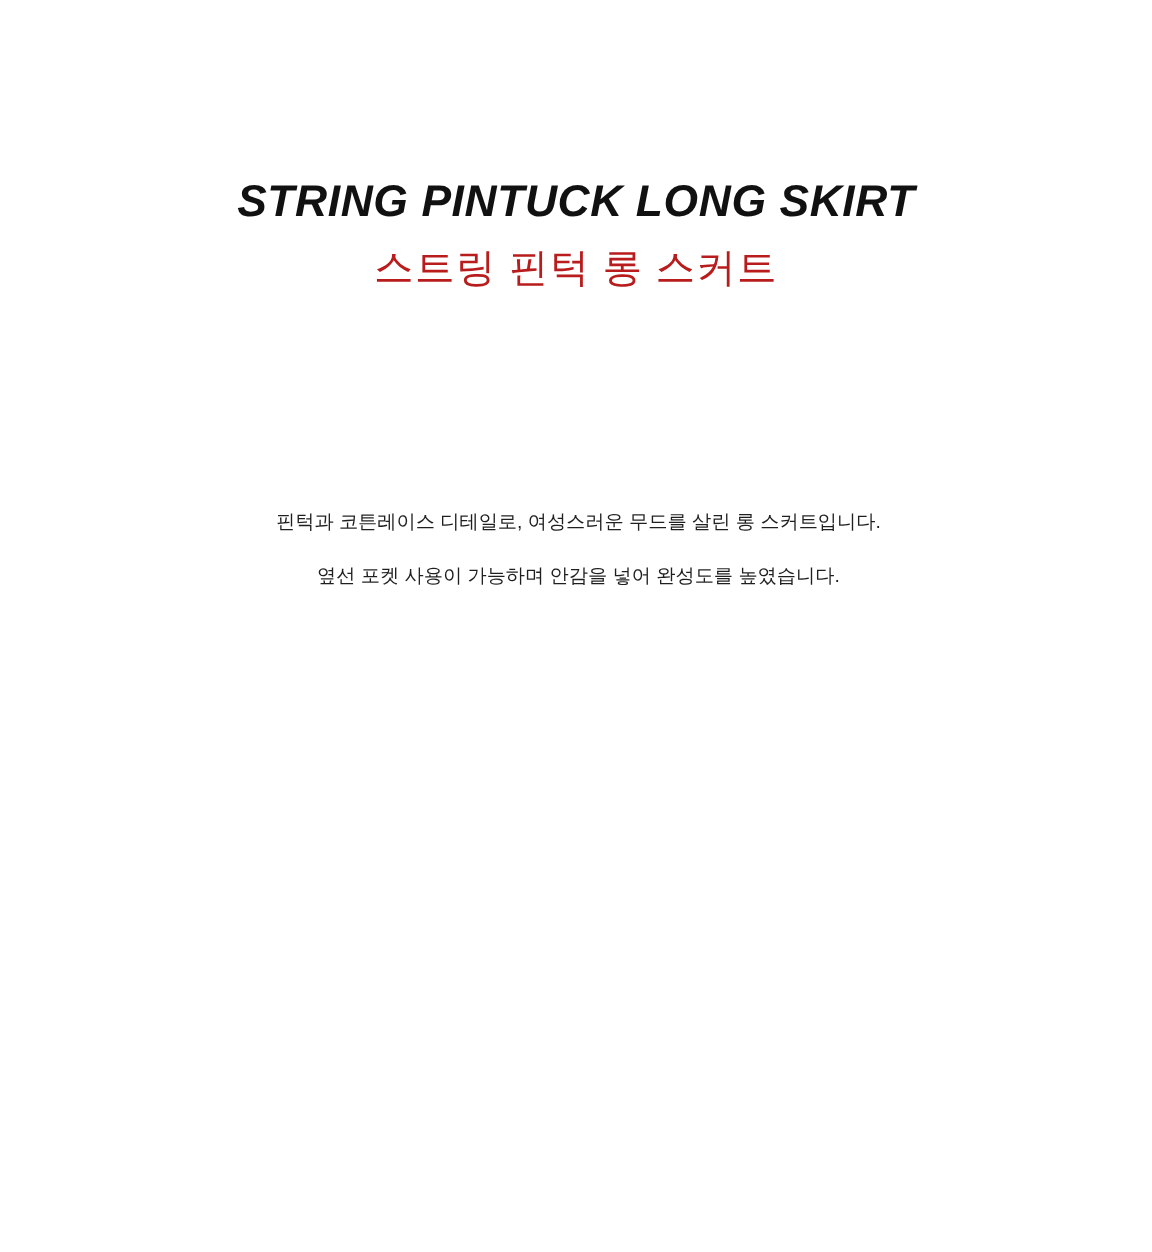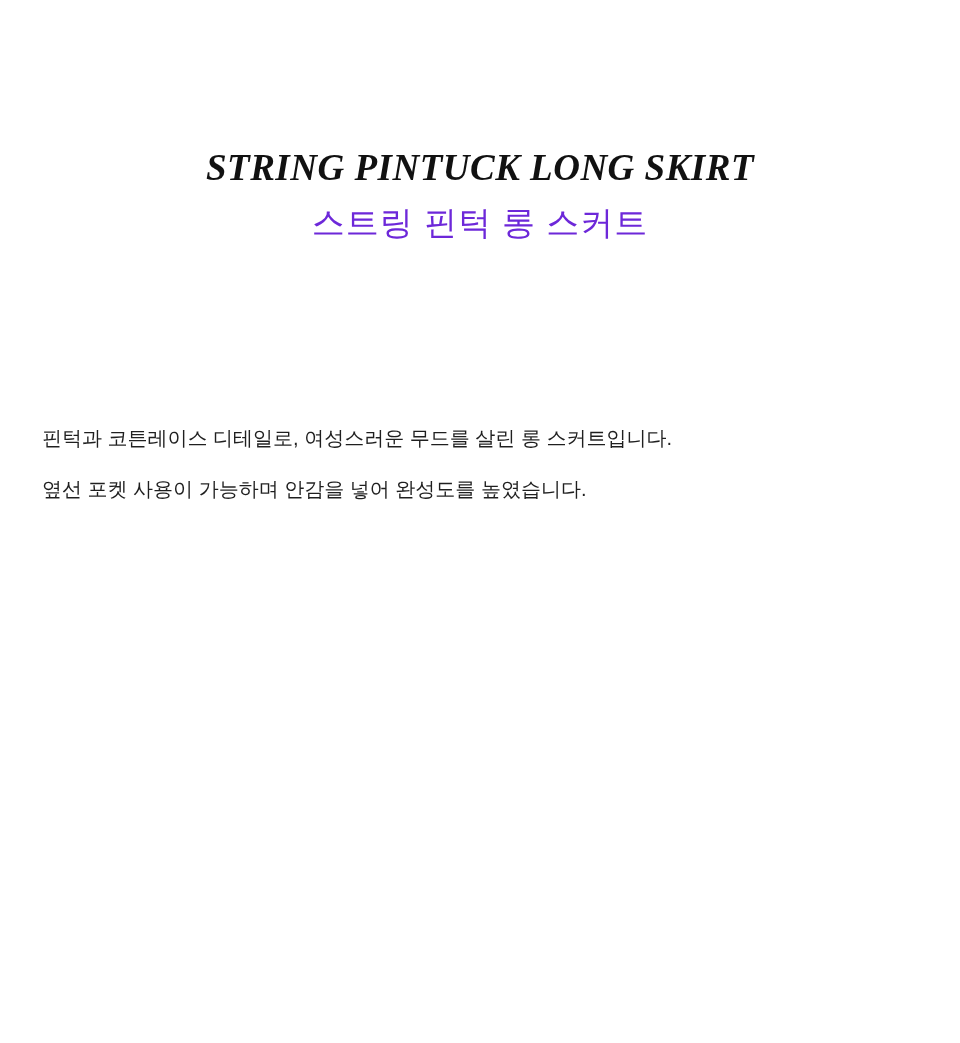--- a/index.html
+++ b/index.html
@@ -20,54 +20,55 @@
     height: 1043px;
   }
   .title-block {
     position: absolute;
     top: 145px;
     left: 0;
     width: 960px;
     text-align: center;
   }
   .title-en {
-    font-family: Liberation Serif, serif;
+    font-family: Liberation Sans, sans-serif;
     font-style: italic;
     font-weight: bold;
     font-size: 37px;
     letter-spacing: 0.5px;
     color: #111111;
     line-height: 1.25;
     margin: 0;
     white-space: nowrap;
   }
   .title-ko {
     font-family: "Liberation Sans", "DejaVu Sans", sans-serif;
     font-weight: 500;
     font-size: 33px;
     letter-spacing: 1px;
-    color: #6d28d9;
+    color: #b91c1c;
     line-height: 1.4;
     margin: 9px 0 0 0;
     white-space: nowrap;
   }
   .desc-block {
     position: absolute;
     top: 424px;
     left: 42px;
     width: 880px;
   }
   .desc-line {
     font-family: "Liberation Sans", "DejaVu Sans", sans-serif;
-    font-size: 20px;
+    font-size: 16px;
     font-weight: 400;
     color: #1f1f1f;
     line-height: 1.45;
     margin: 0 0 22px 0;
     white-space: nowrap;
+    text-align: center;
   }
   .desc-line:last-child {
     margin-bottom: 12px;
   }
 </style>
 </head>
 <body>
 
 <div class="page">
 

